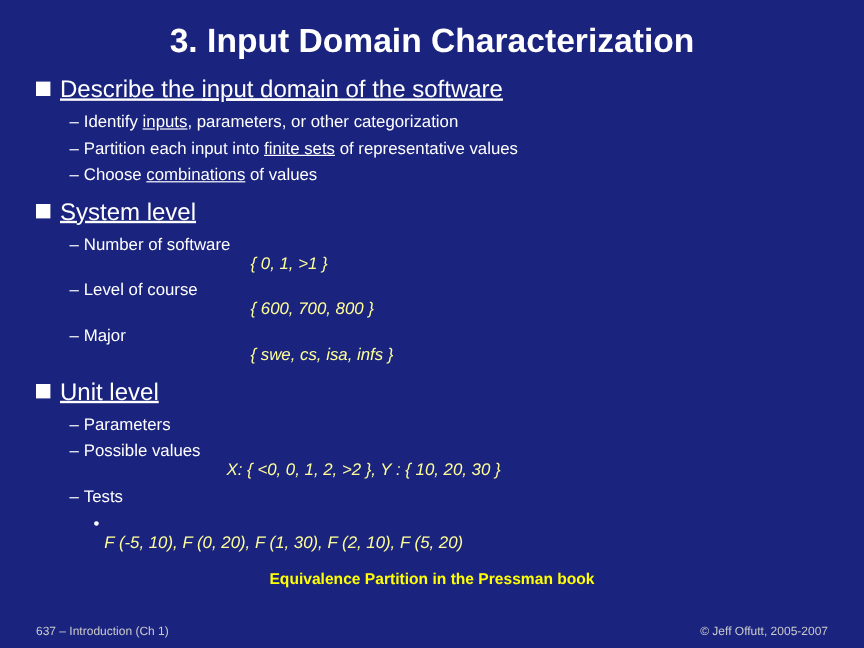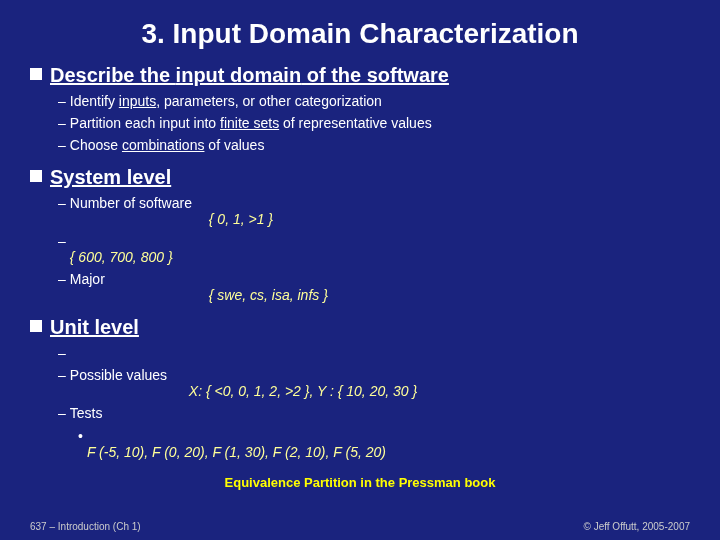--- a/index.html
+++ b/index.html
@@ -43,21 +43,21 @@
       display: inline-block;
       width: 12px;
       height: 12px;
       background-color: white;
       margin-top: 4px;
       flex-shrink: 0;
     }
 
     .section-title {
       font-size: 20px;
-      font-weight: bold;
+      font-weight: normal;
       color: white;
       text-decoration: underline;
     }
 
     .sub-items {
       margin-left: 28px;
       font-size: 14px;
       color: white;
     }
 
@@ -153,38 +153,40 @@
       <span class="section-title">System level</span>
     </div>
     <div class="sub-items">
       <div class="sub-item">
         <span class="dash">–</span>
         <span style="min-width:135px;">Number of software</span>
         <span class="italic-yellow">{ 0, 1, &gt;1 }</span>
       </div>
       <div class="sub-item">
         <span class="dash">–</span>
+        <span style="min-width:135px;">Level of course</span>
         <span class="italic-yellow">{ 600, 700, 800 }</span>
       </div>
       <div class="sub-item">
         <span class="dash">–</span>
         <span style="min-width:135px;">Major</span>
         <span class="italic-yellow">{ swe, cs, isa, infs }</span>
       </div>
     </div>
   </div>
 
   <div class="section">
     <div class="section-header">
       <span class="bullet-square"></span>
       <span class="section-title">Unit level</span>
     </div>
     <div class="sub-items">
       <div class="sub-item">
         <span class="dash">–</span>
+        <span style="min-width:115px;">Parameters</span>
       </div>
       <div class="sub-item">
         <span class="dash">–</span>
         <span style="min-width:115px;">Possible values</span>
         <span class="italic-yellow">X: { &lt;0, 0, 1, 2, &gt;2 }, Y : { 10, 20, 30 }</span>
       </div>
       <div class="sub-item">
         <span class="dash">–</span>
         <span>Tests</span>
       </div>

